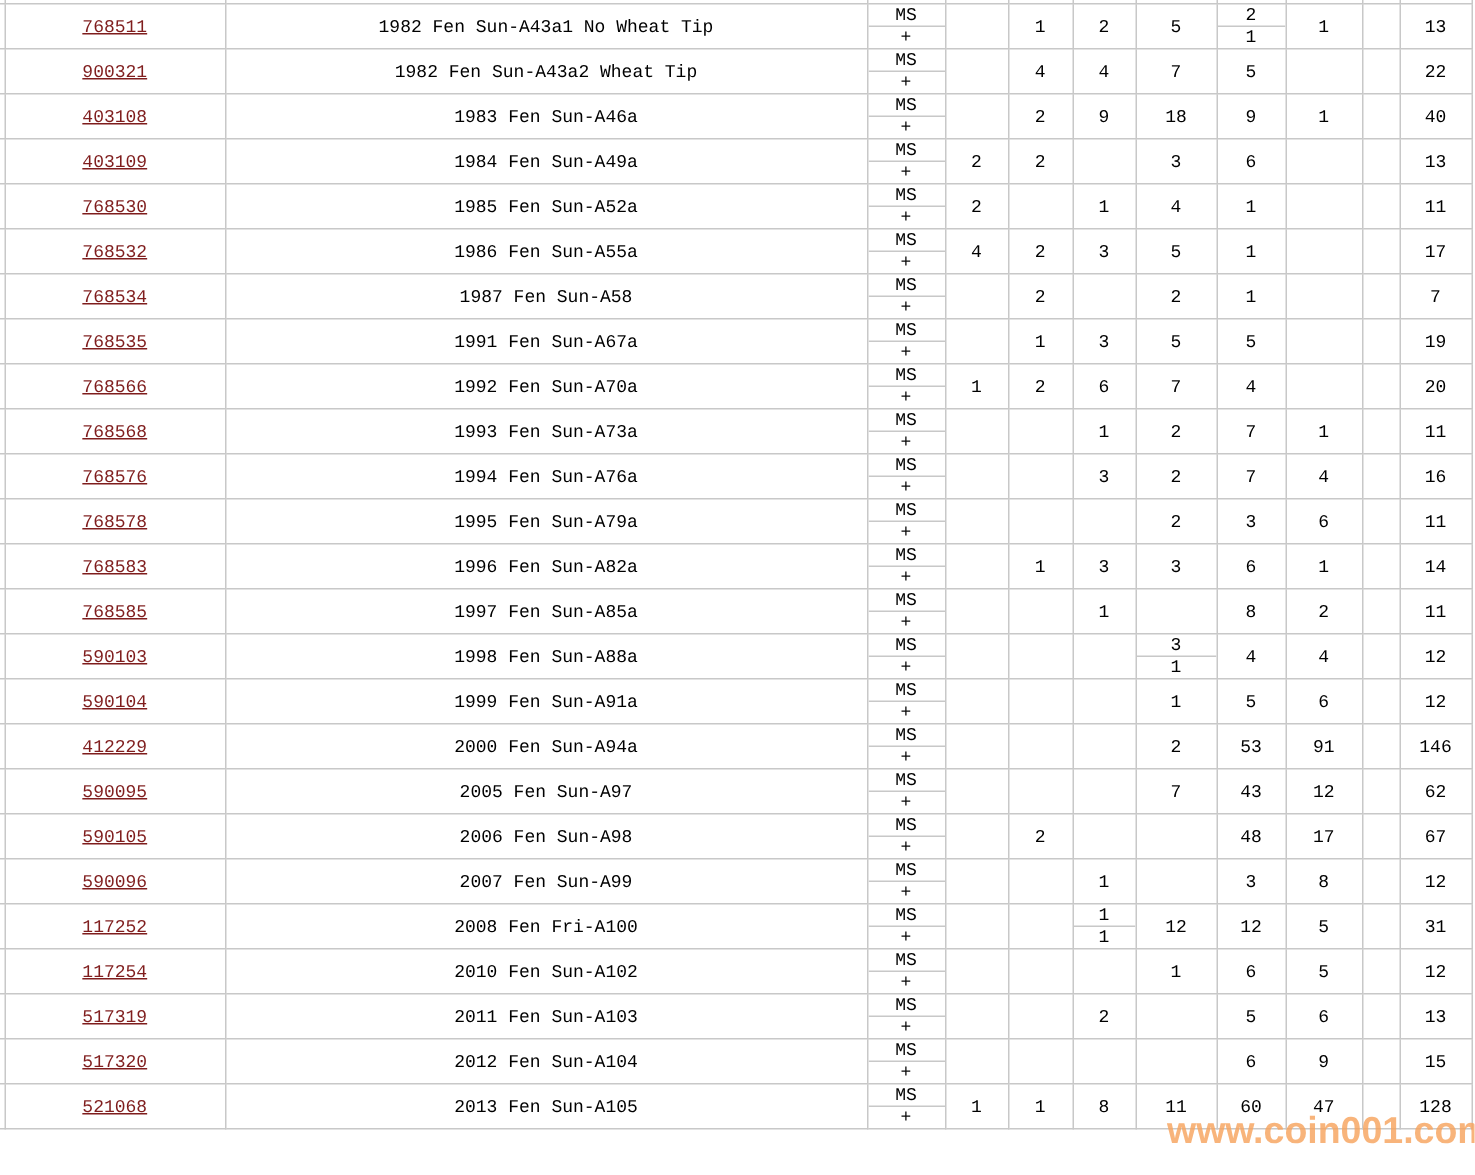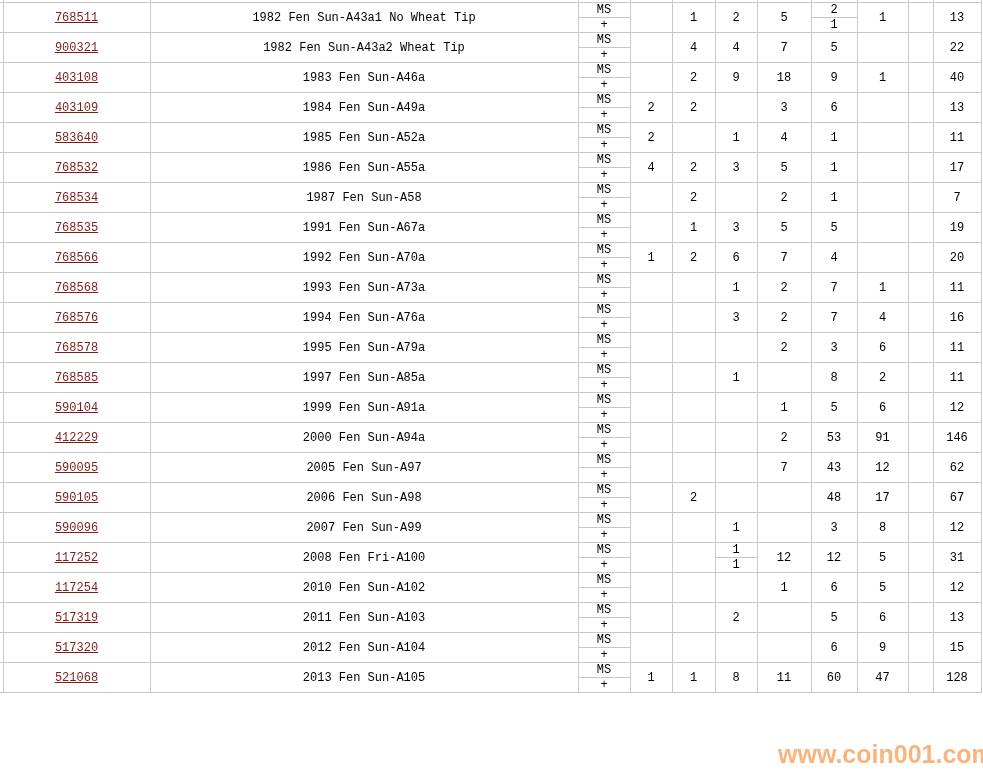--- a/index.html
+++ b/index.html
@@ -165,21 +165,21 @@
         <td>2</td>
         <td></td>
         <td>3</td>
         <td>6</td>
         <td></td>
         <td></td>
         <td>13</td>
       </tr>
       <tr class="data-row">
         <td></td>
-        <td><a href="#" class="cert-link">583640</a></td>
+        <td><a href="#" class="cert-link">768530</a></td>
         <td>1985 Fen Sun-A52a</td>
         <td class="split">
           <div class="sp-top">MS</div>
           <div class="sp-bottom">+</div>
         </td>
         <td>2</td>
         <td></td>
         <td>1</td>
         <td>4</td>
         <td>1</td>
@@ -301,34 +301,71 @@
         <td></td>
         <td></td>
         <td>2</td>
         <td>3</td>
         <td>6</td>
         <td></td>
         <td>11</td>
       </tr>
       <tr class="data-row">
         <td></td>
+        <td><a href="#" class="cert-link">768583</a></td>
+        <td>1996 Fen Sun-A82a</td>
+        <td class="split">
+          <div class="sp-top">MS</div>
+          <div class="sp-bottom">+</div>
+        </td>
+        <td></td>
+        <td>1</td>
+        <td>3</td>
+        <td>3</td>
+        <td>6</td>
+        <td>1</td>
+        <td></td>
+        <td>14</td>
+      </tr>
+      <tr class="data-row">
+        <td></td>
         <td><a href="#" class="cert-link">768585</a></td>
         <td>1997 Fen Sun-A85a</td>
         <td class="split">
           <div class="sp-top">MS</div>
           <div class="sp-bottom">+</div>
         </td>
         <td></td>
         <td></td>
         <td>1</td>
         <td></td>
         <td>8</td>
         <td>2</td>
         <td></td>
         <td>11</td>
+      </tr>
+      <tr class="data-row">
+        <td></td>
+        <td><a href="#" class="cert-link">590103</a></td>
+        <td>1998 Fen Sun-A88a</td>
+        <td class="split">
+          <div class="sp-top">MS</div>
+          <div class="sp-bottom">+</div>
+        </td>
+        <td></td>
+        <td></td>
+        <td></td>
+        <td class="split">
+          <div class="sp-top">3</div>
+          <div class="sp-bottom">1</div>
+        </td>
+        <td>4</td>
+        <td>4</td>
+        <td></td>
+        <td>12</td>
       </tr>
       <tr class="data-row">
         <td></td>
         <td><a href="#" class="cert-link">590104</a></td>
         <td>1999 Fen Sun-A91a</td>
         <td class="split">
           <div class="sp-top">MS</div>
           <div class="sp-bottom">+</div>
         </td>
         <td></td>

